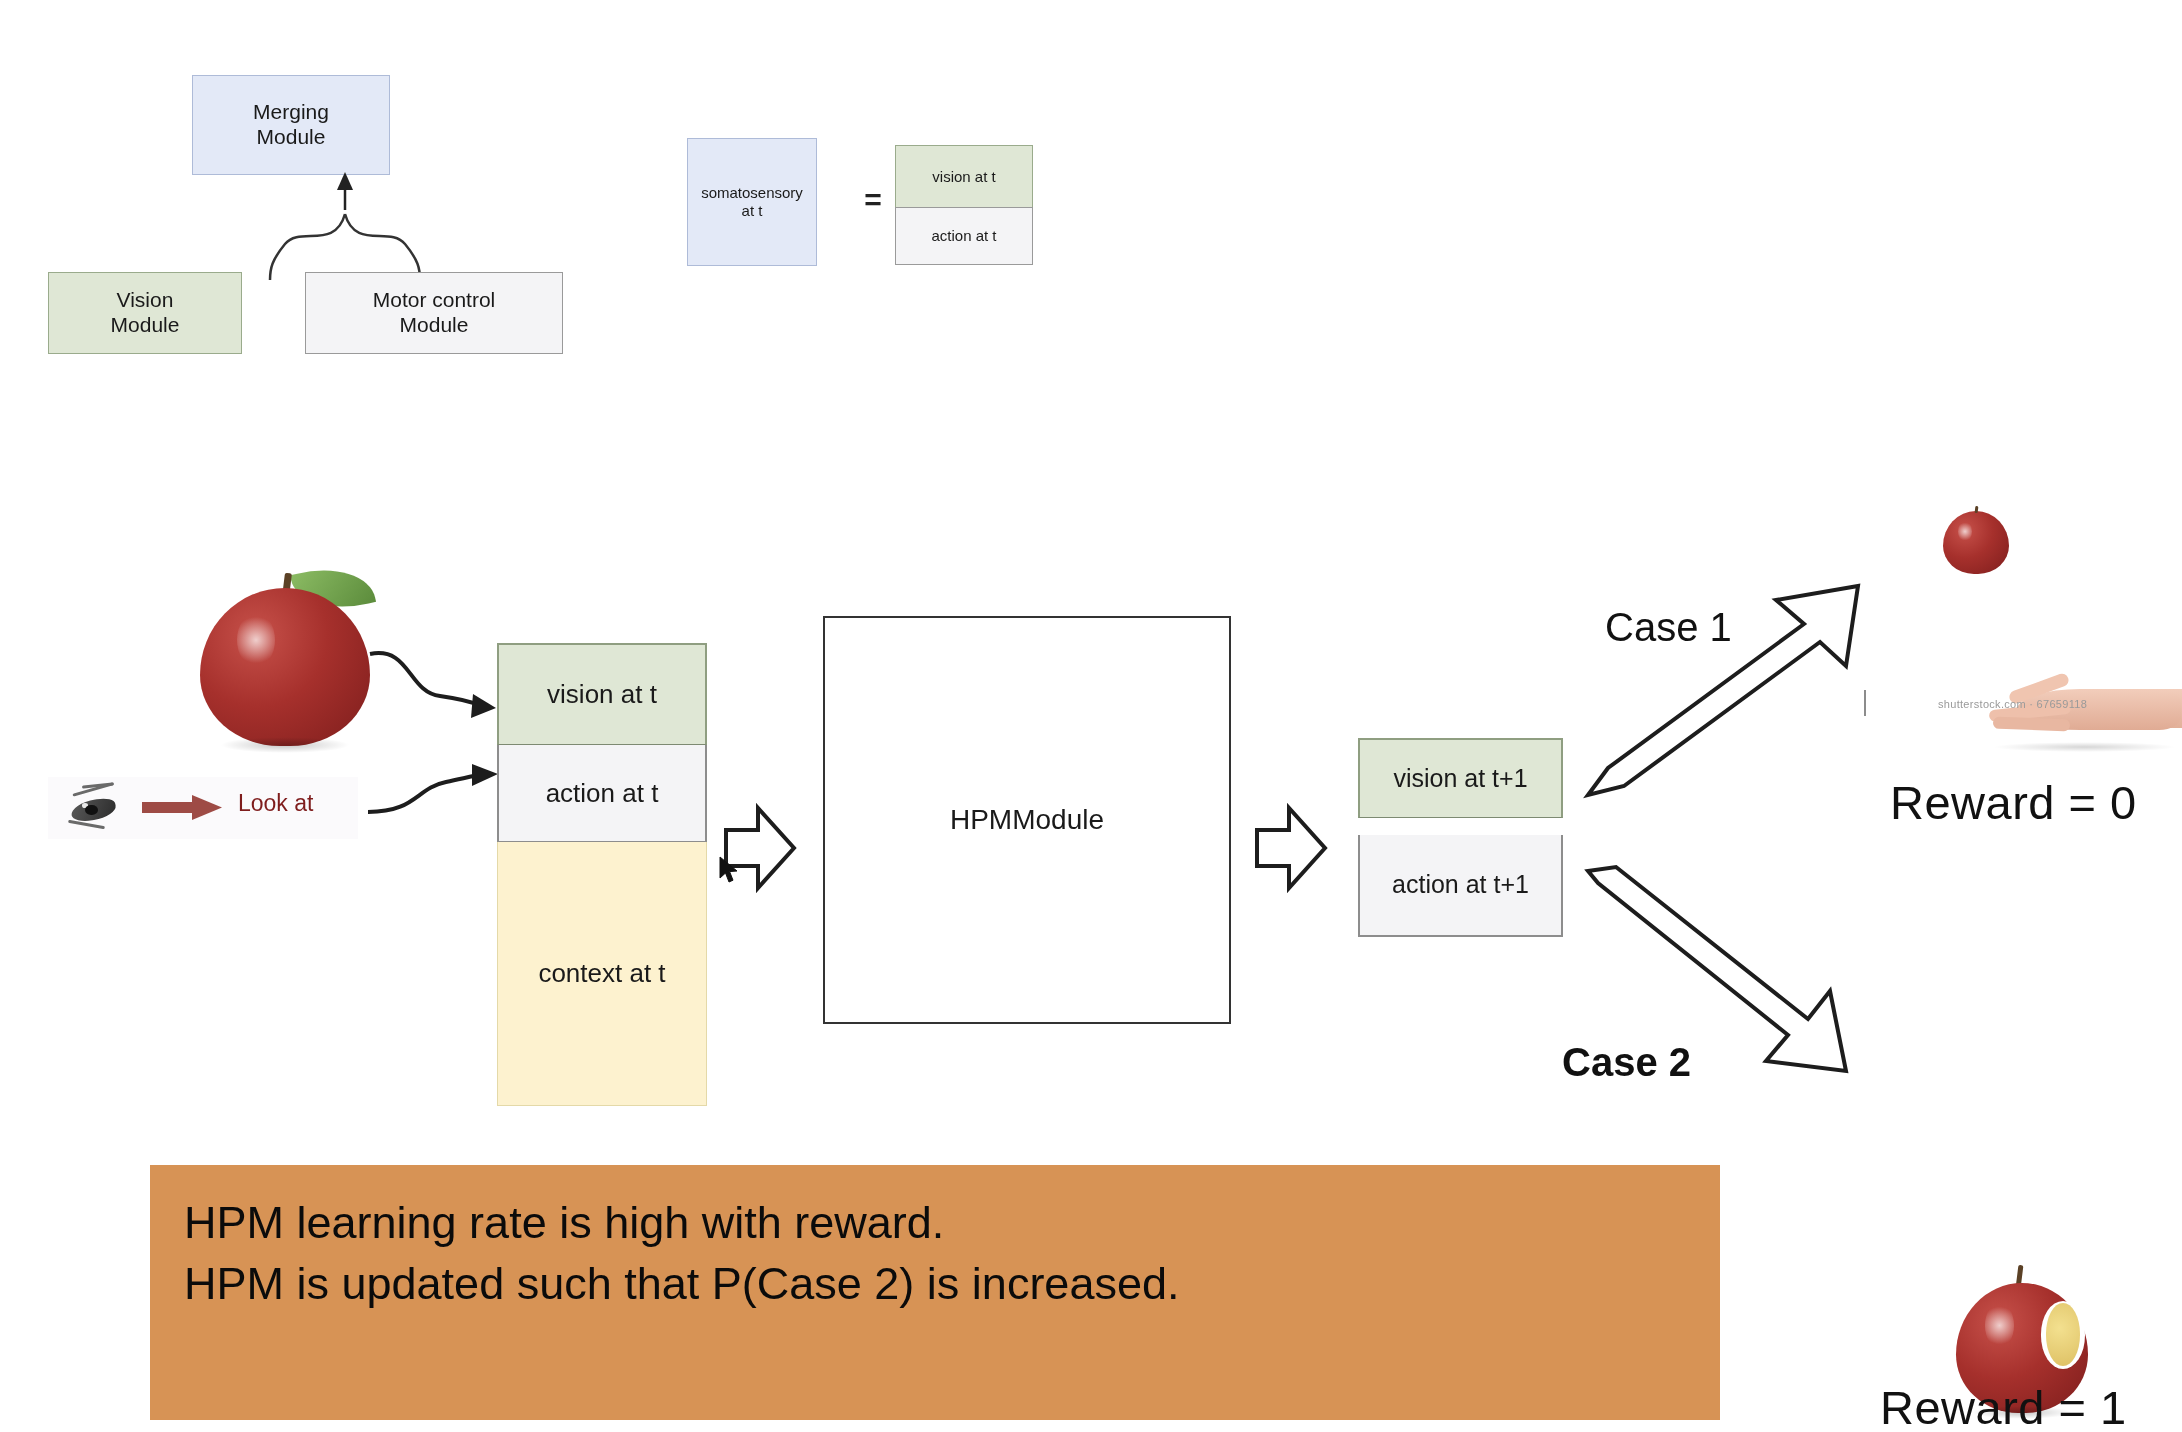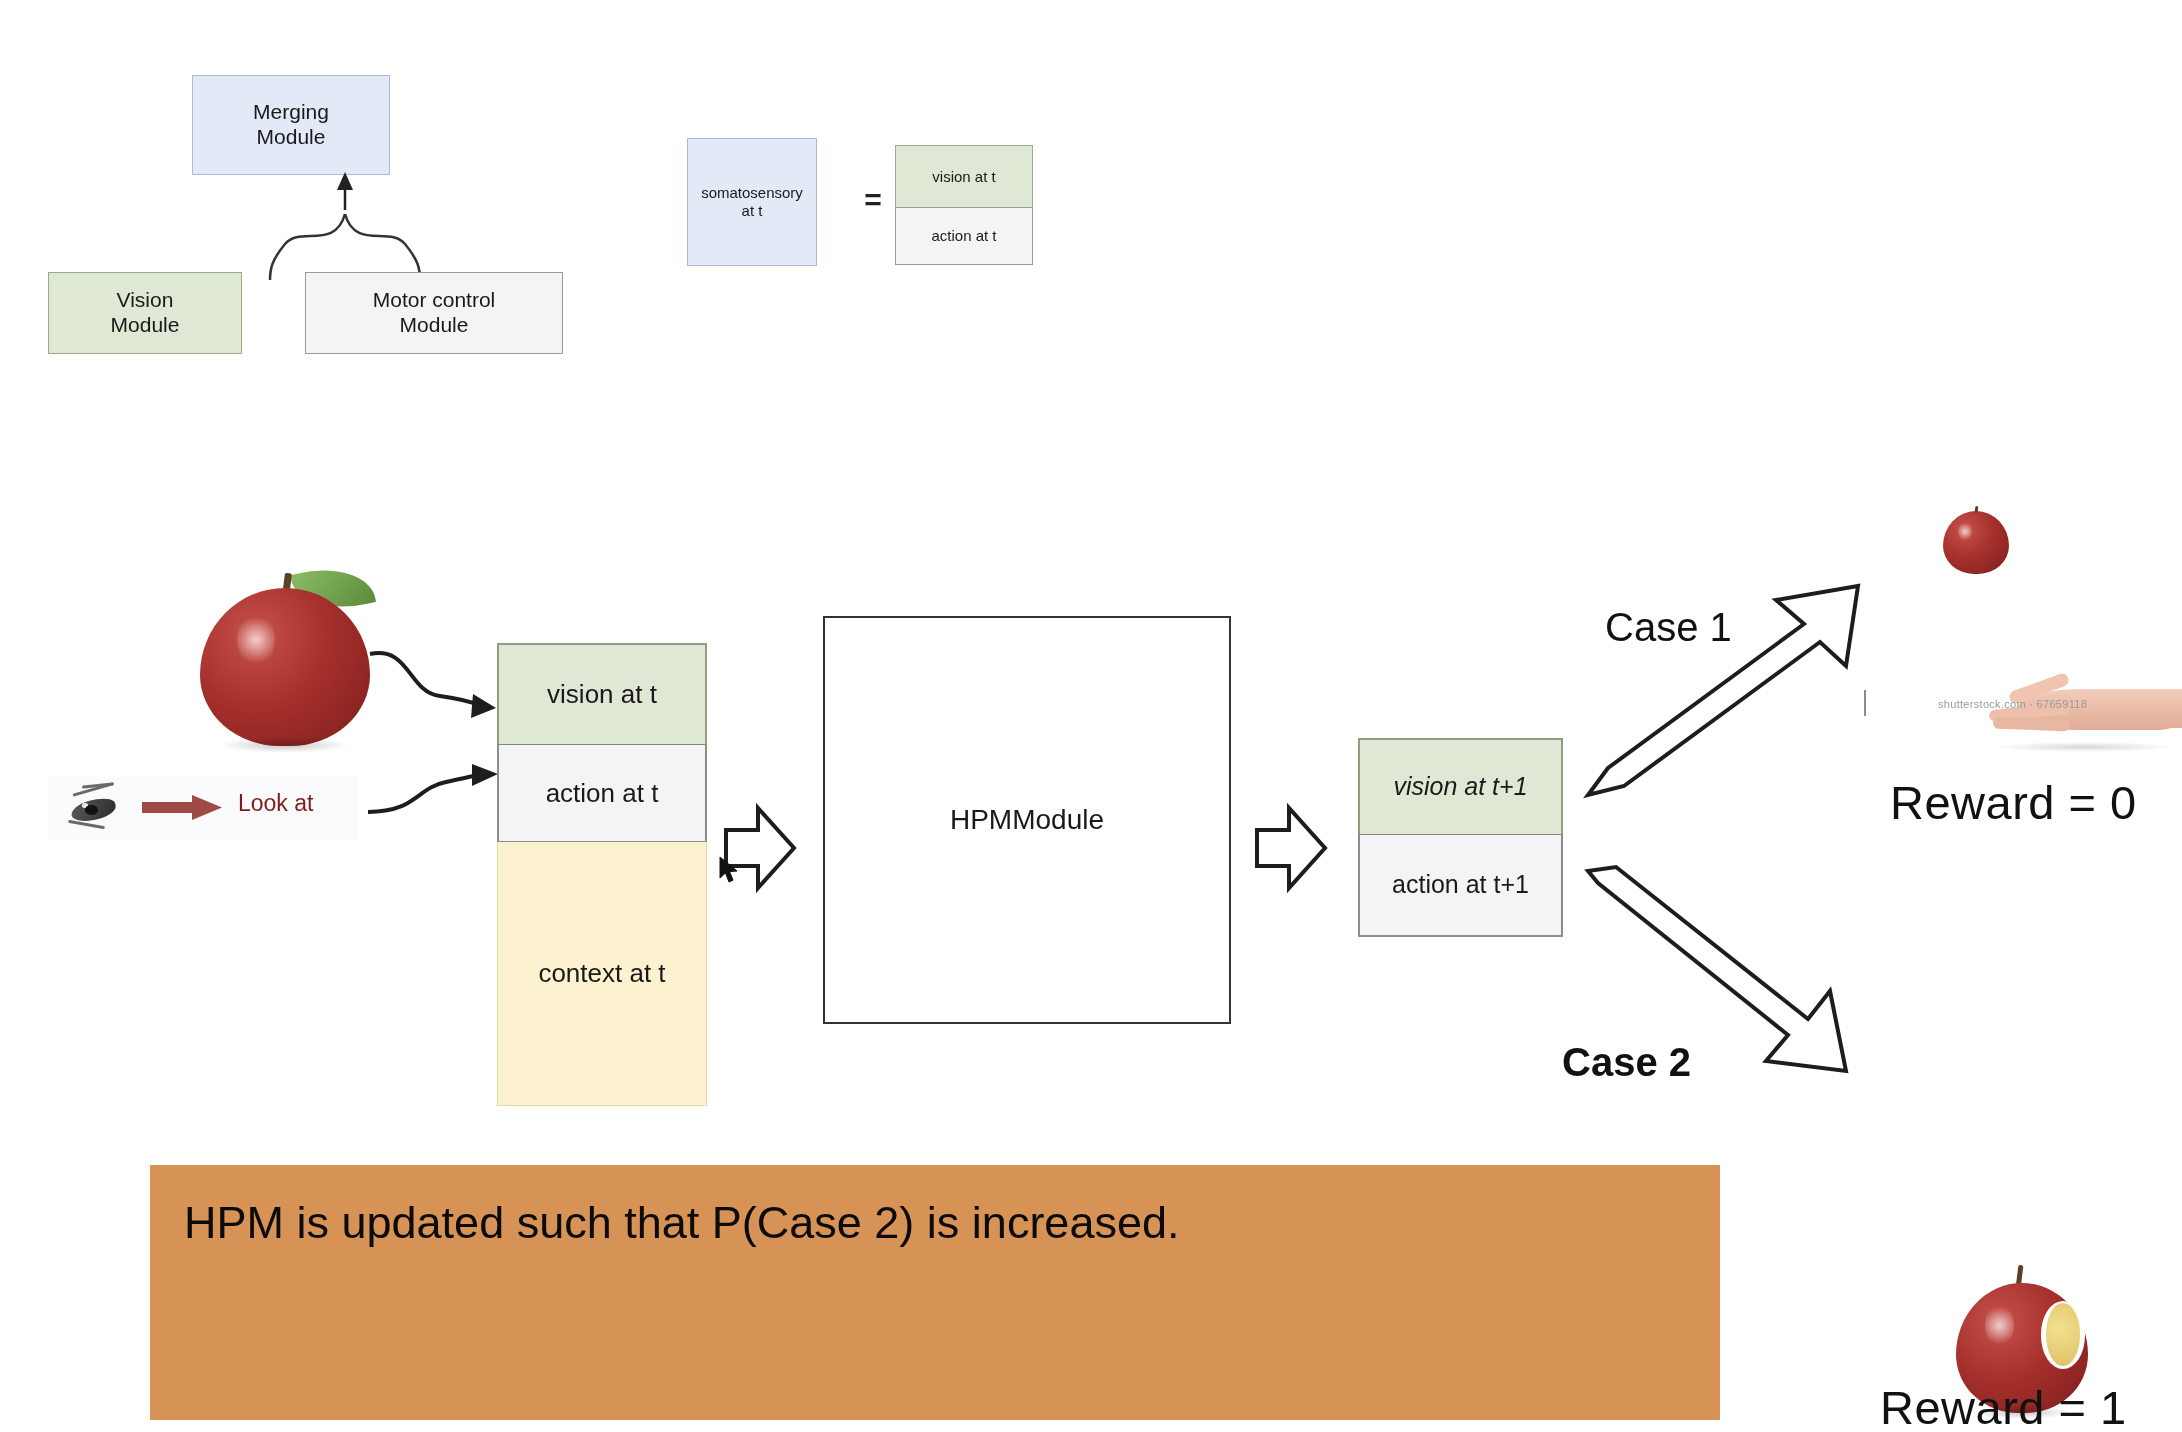--- a/index.html
+++ b/index.html
@@ -153,21 +153,21 @@
 
 <div class="abs box hpm-box" style="left:823px;top:616px;width:408px;height:408px;flex-direction:row;">
   <span>HPM</span>
   <span>Module</span>
 </div>
 
 <svg class="abs" style="left:1255px;top:800px;width:72px;height:96px;">
   <path d="M 2 30 L 34 30 L 34 8 L 70 48 L 34 88 L 34 66 L 2 66 Z" fill="#ffffff" stroke="#1d1d1d" stroke-width="4" stroke-linejoin="miter"></path>
 </svg>
 
-<div class="abs box out-vision" style="left:1358px;top:738px;width:205px;height:97px;font-style:italic;">vision at t+1</div>
+<div class="abs box out-vision" style="left:1358px;top:738px;width:205px;height:80px;">vision at t+1</div>
 <div class="abs box out-action" style="left:1358px;top:835px;width:205px;height:102px;">action at t+1</div>
 
 <svg class="abs" style="left:1580px;top:570px;width:320px;height:230px;">
   <path d="M 8 225 L 28 198 L 224 54 L 196 30 L 278 16 L 266 96 L 240 72 L 44 216 Z" fill="#ffffff" stroke="#1d1d1d" stroke-width="4" stroke-linejoin="miter"></path>
 </svg>
 <div class="abs case-label" style="left:1605px;top:605px;width:190px;">Case 1</div>
 
 <svg class="abs" style="left:1580px;top:865px;width:320px;height:250px;">
   <path d="M 8 6 L 36 2 L 228 154 L 250 126 L 266 206 L 186 196 L 208 170 L 18 18 Z" fill="#ffffff" stroke="#1d1d1d" stroke-width="4" stroke-linejoin="miter"></path>
 </svg>
@@ -199,14 +199,15 @@
   <div class="body"></div>
   <div class="bite"></div>
   <div class="flesh"></div>
   <div class="shine"></div>
   <div class="shadow"></div>
 </div>
 
 <div class="abs reward-label" style="left:1880px;top:1380px;width:330px;">Reward = 1</div>
 
 <div class="abs callout" style="left:150px;top:1165px;width:1570px;height:255px;">
+  <div>HPM learning rate is high with reward.</div>
   <div>HPM is updated such that P(Case 2) is increased.</div>
 </div>
 
 </body></html>

